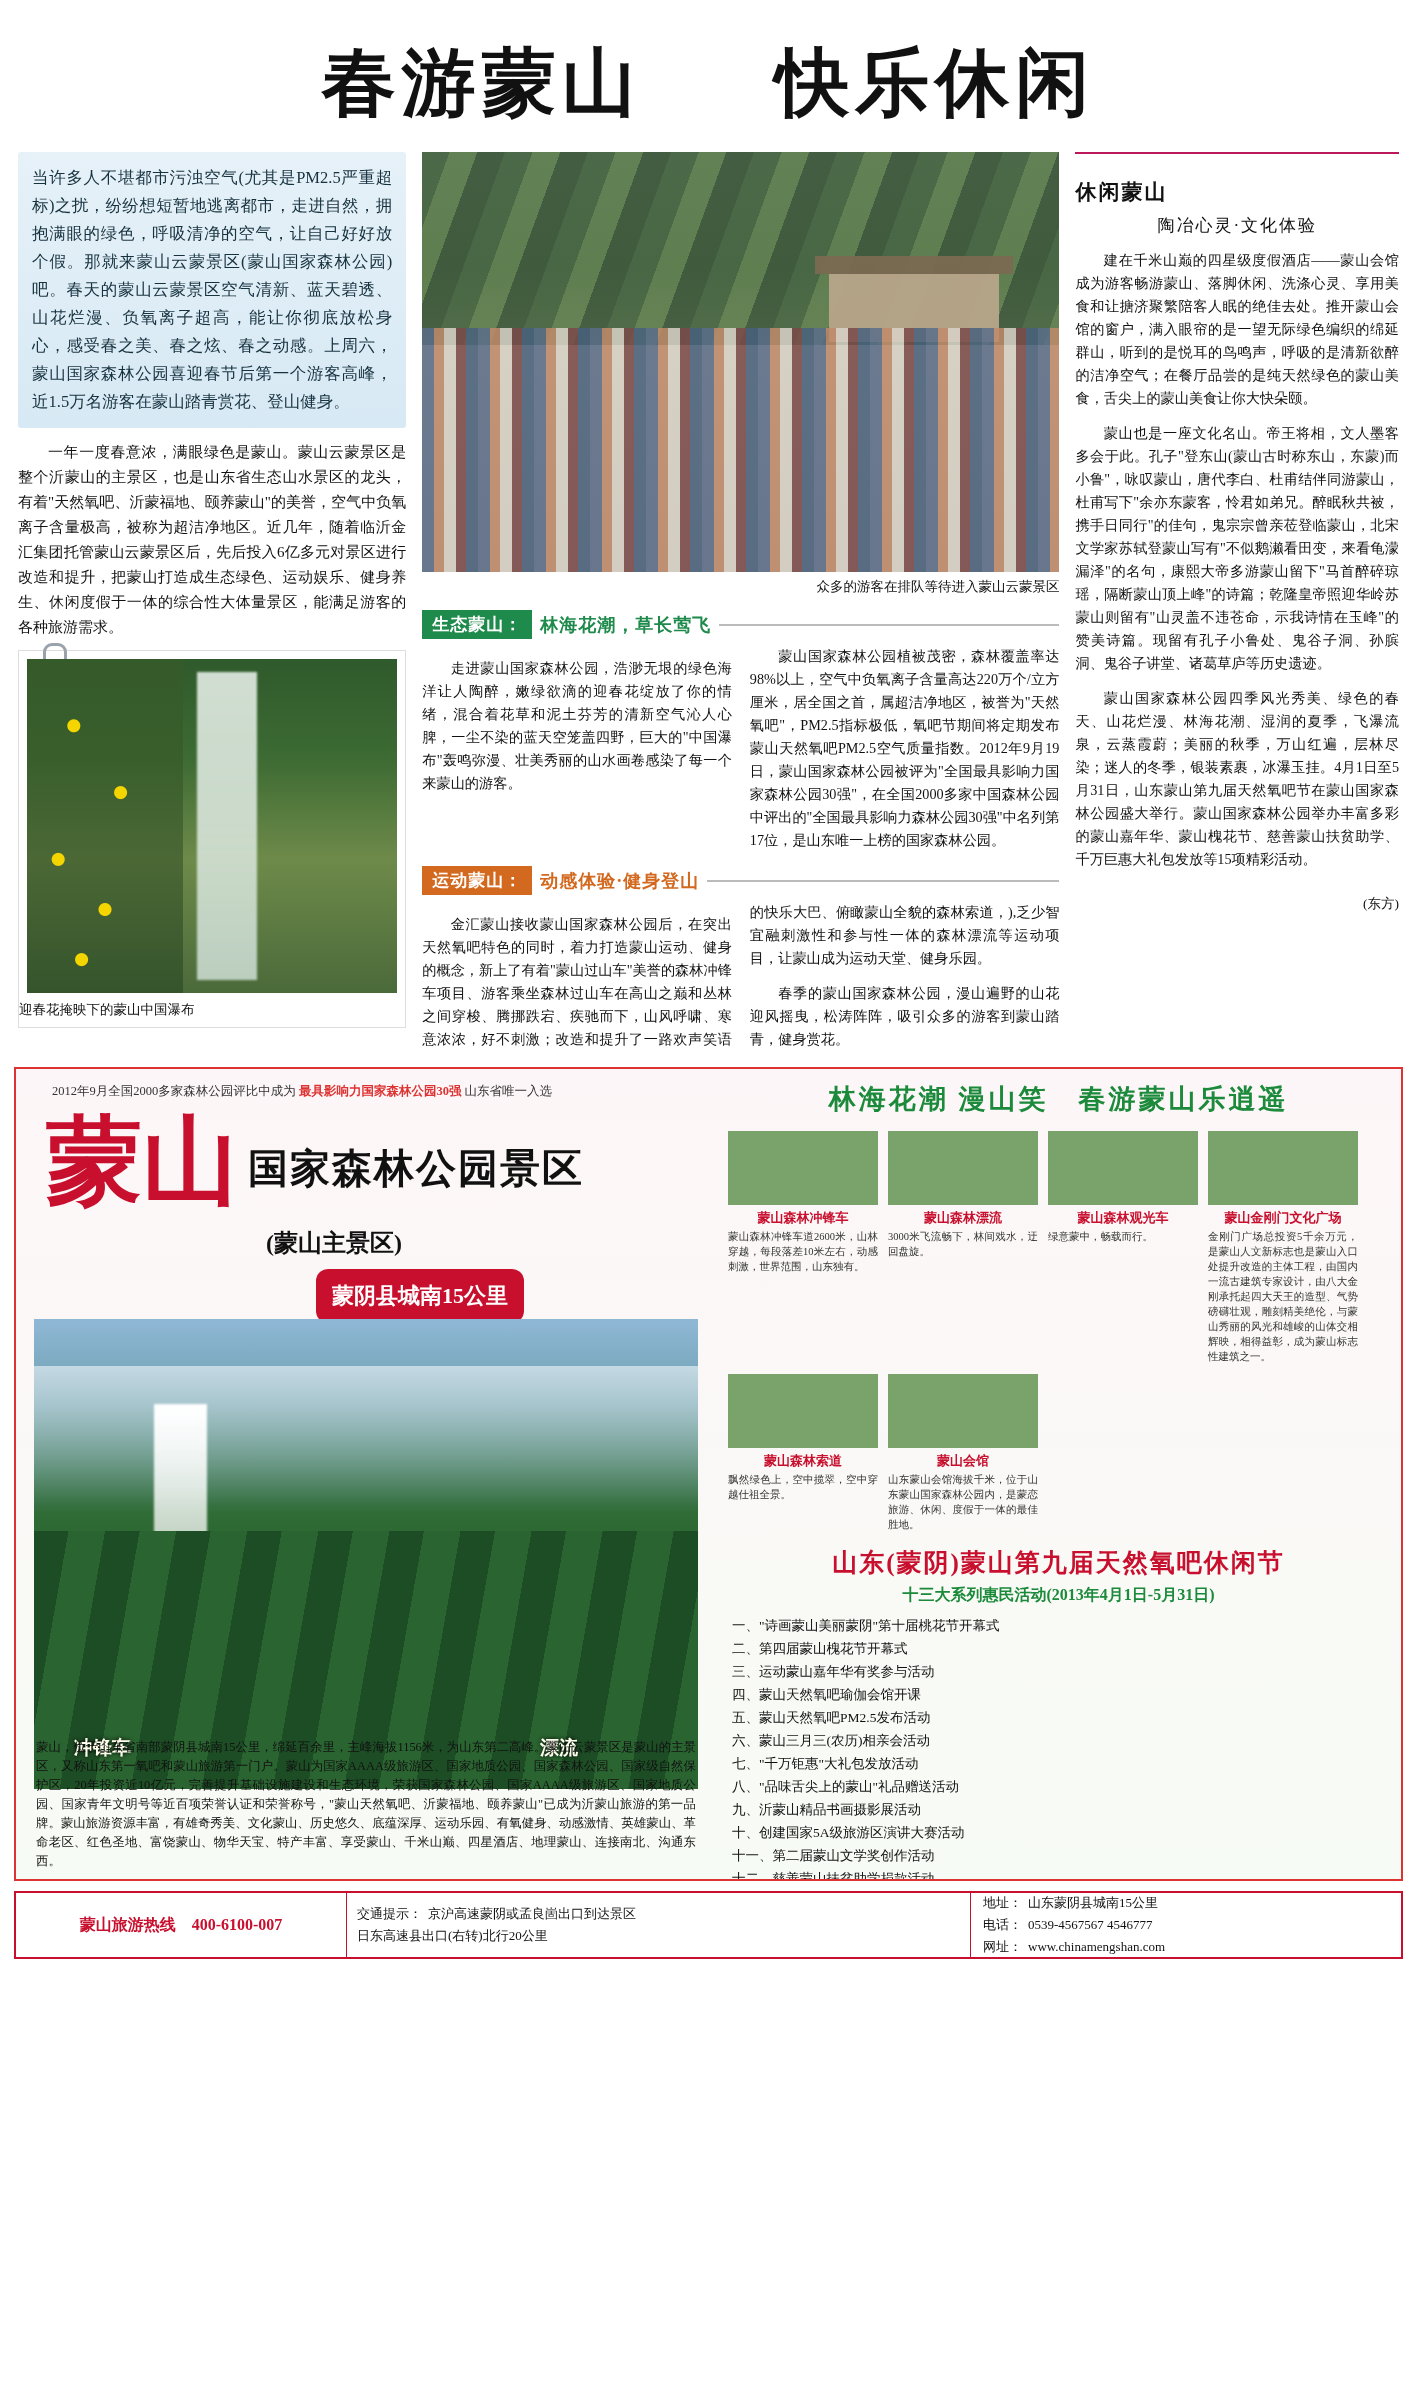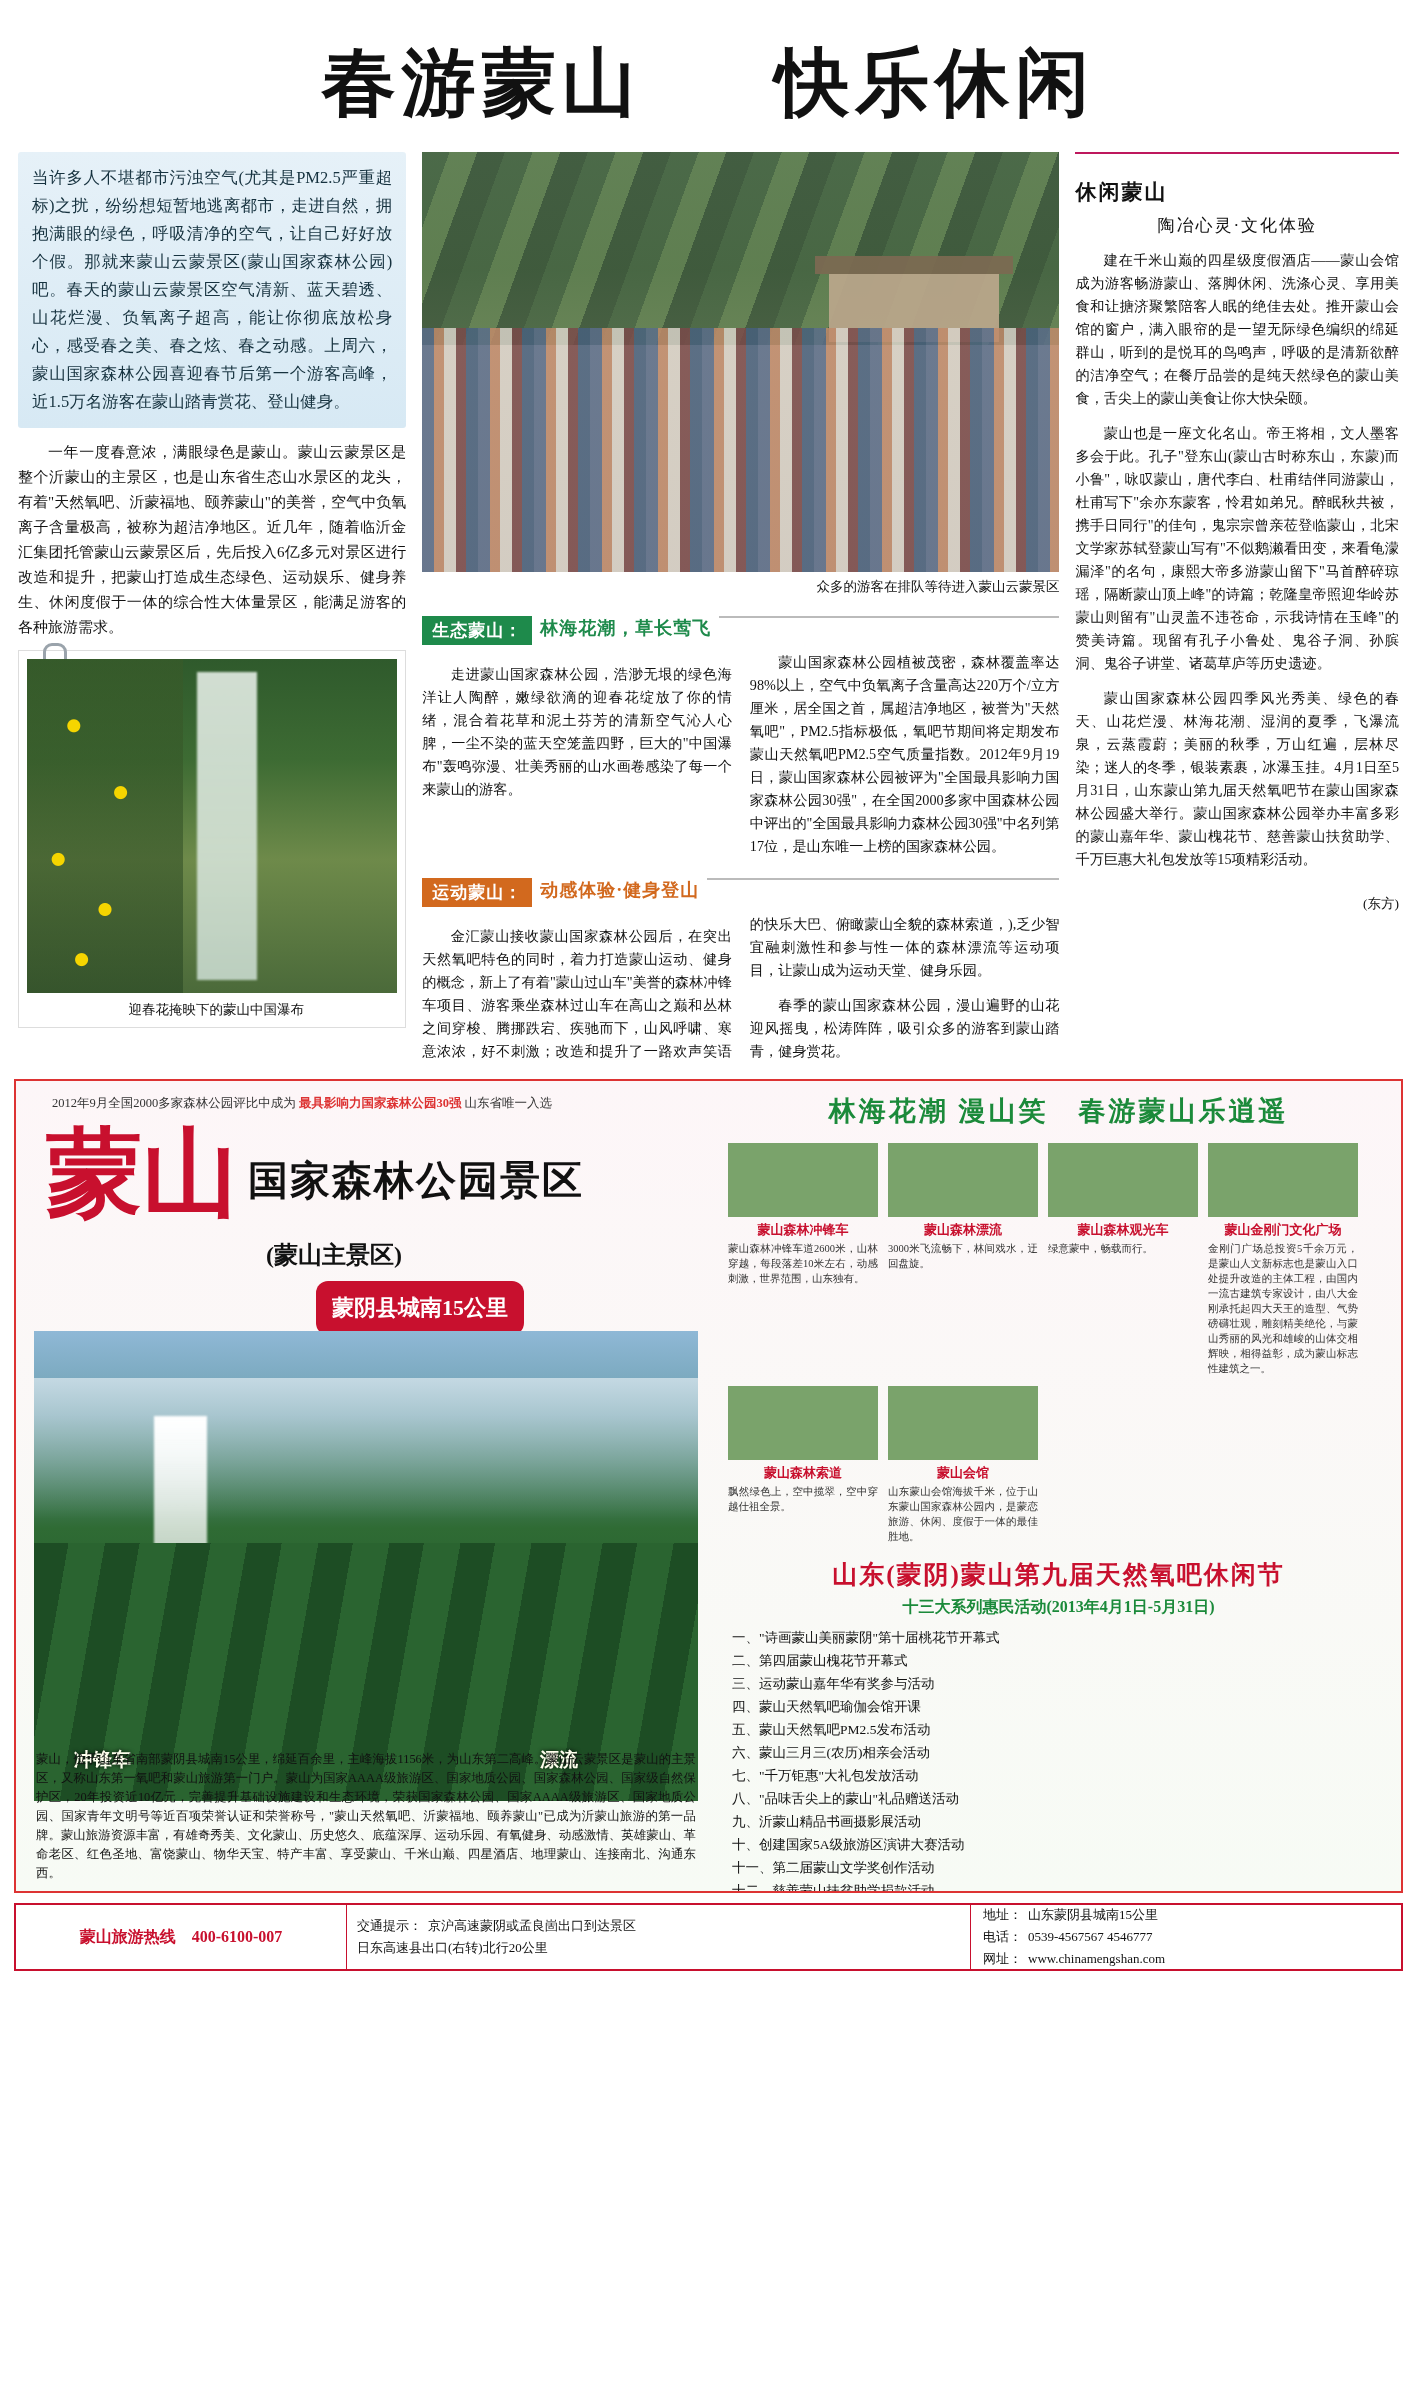--- a/index.html
+++ b/index.html
@@ -62,24 +62,24 @@
   .wf-inner{position:absolute;left:8px;top:8px;right:8px;bottom:34px;
     background:linear-gradient(180deg,#2f5a2c 0%,#3d6b33 30%,#6e8a4a 60%,#4b6a3a 100%);overflow:hidden;}
   .wf-fall{position:absolute;left:46%;top:4%;width:16%;height:92%;background:linear-gradient(180deg,#eef5ef,#cfe0d6);opacity:.85;filter:blur(1px);}
   .wf-flower{position:absolute;left:0;top:0;width:42%;height:100%;
      background:radial-gradient(circle at 30% 20%,#f5d500 0 6px,transparent 7px),
                 radial-gradient(circle at 60% 40%,#f5d500 0 6px,transparent 7px),
                 radial-gradient(circle at 20% 60%,#f5d500 0 6px,transparent 7px),
                 radial-gradient(circle at 50% 75%,#f5d500 0 6px,transparent 7px),
                 radial-gradient(circle at 35% 90%,#f5d500 0 6px,transparent 7px),
                 linear-gradient(180deg,rgba(60,90,40,.5),rgba(40,70,35,.6));}
-  .wf-cap{position:absolute;left:8px;right:0;bottom:8px;text-align:center;font-size:13.5px;}
+  .wf-cap{position:absolute;left:0;right:0;bottom:8px;text-align:left;font-size:13.5px;}
   .clip{position:absolute;left:24px;top:-8px;width:18px;height:54px;border:3px solid #9aa3ab;border-radius:9px;}
 
-  .subhead{display:flex;gap:8px;margin:20px 0 6px;}
+  .subhead{display:flex;align-items:center;gap:8px;margin:14px 0 6px;}
   .subhead .tag{background:#1b69b3;color:#fff;font-size:17px;font-weight:bold;padding:3px 10px;letter-spacing:1px;}
   .subhead .txt{font-size:18px;font-weight:bold;color:#1b69b3;letter-spacing:1px;}
   .subhead.green .tag{background:#1e8a4b;} .subhead.green .txt{color:#1e8a4b;}
   .subhead.orange .tag{background:#d2691e;} .subhead.orange .txt{color:#d2691e;}
   .sub-rule{height:2px;background:#bbb;flex:1;}
 
   .two-col{column-count:2;column-gap:18px;}
 
   .right-head{border-top:2px solid #be185d;padding-top:24px;}
   .right-head .t1{font-size:21px;font-weight:bold;letter-spacing:2px;}

